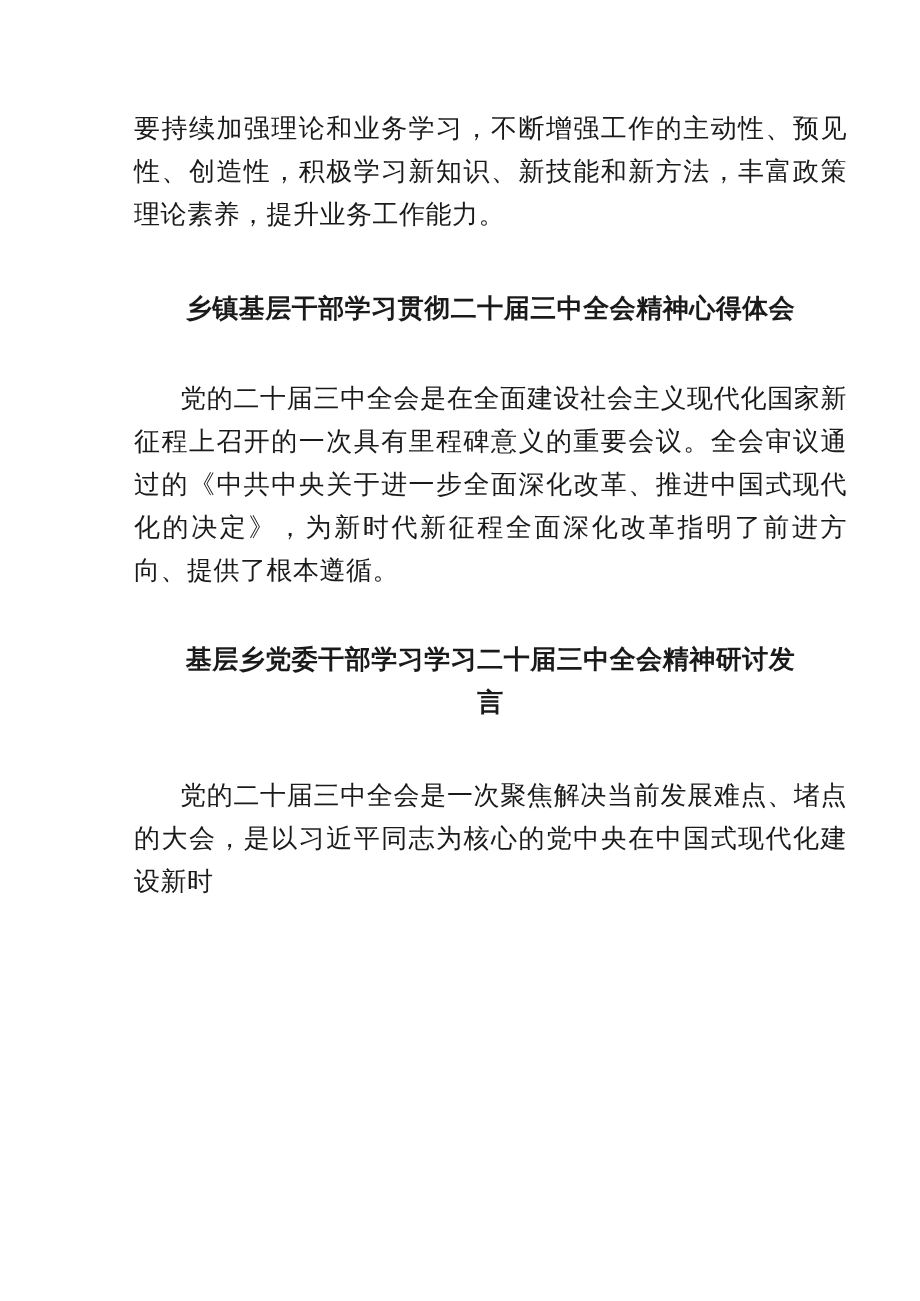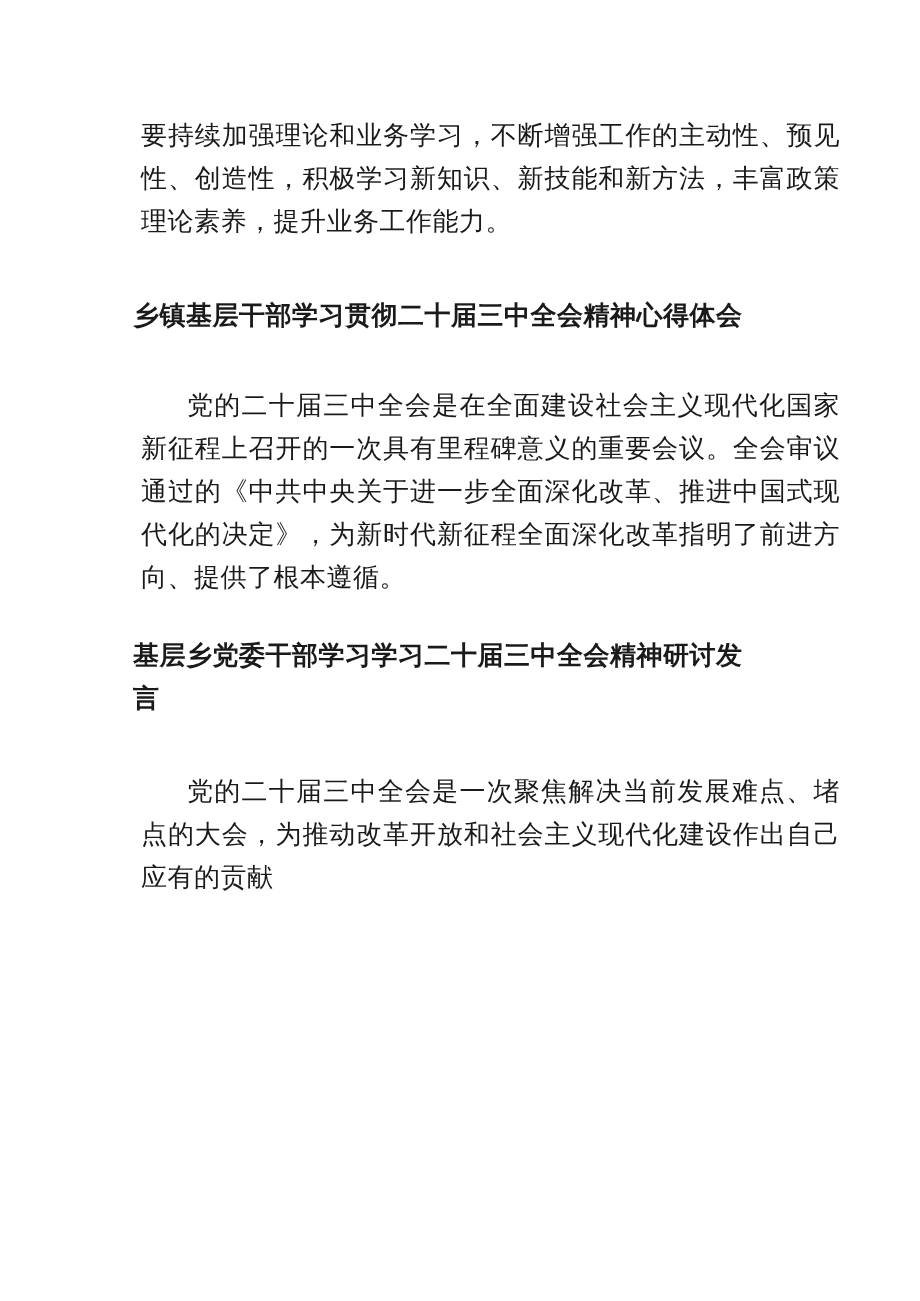--- a/index.html
+++ b/index.html
@@ -12,54 +12,54 @@
     width: 920px;
     height: 1301px;
     box-sizing: border-box;
     background: #ffffff;
     padding: 106px 72px 0 133px;
     overflow: hidden;
     font-family: "Liberation Serif", "DejaVu Serif", serif;
     color: #1a1a1a;
   }
   .body-para {
-    margin: 8px;
+    margin: 1px;
     font-size: 26px;
     line-height: 43px;
     text-align: justify;
     letter-spacing: 0.5px;
   }
   .body-para.indent {
     text-indent: 46px;
     font-family: Liberation Serif, serif;
   }
   .section-heading {
     margin: 51px 0 47px 0;
     font-family: "Liberation Sans", "DejaVu Sans", sans-serif;
     font-weight: bold;
     font-size: 26px;
     line-height: 43px;
-    text-align: left;
+    text-align: center;
     white-space: pre-line;
     letter-spacing: 0.5px;
   }
   .section-heading.second {
-    margin: 35px 0 50px 0;
+    margin: 46px 0 50px 0;
   }
 </style>
 </head>
 <body>
 
 <div class="page">
 
   <p class="body-para">要持续加强理论和业务学习，不断增强工作的主动性、预见性、创造性，积极学习新知识、新技能和新方法，丰富政策理论素养，提升业务工作能力。</p>
 
   <h2 class="section-heading">乡镇基层干部学习贯彻二十届三中全会精神心得体会</h2>
 
   <p class="body-para indent">党的二十届三中全会是在全面建设社会主义现代化国家新征程上召开的一次具有里程碑意义的重要会议。全会审议通过的《中共中央关于进一步全面深化改革、推进中国式现代化的决定》，为新时代新征程全面深化改革指明了前进方向、提供了根本遵循。</p>
 
 
   <h2 class="section-heading second">基层乡党委干部学习学习二十届三中全会精神研讨发
 言</h2>
 
-  <p class="body-para indent">党的二十届三中全会是一次聚焦解决当前发展难点、堵点的大会，为推动改革开放和社会主义现代化建设作出自己应有的贡献</p>
+  <p class="body-para indent">党的二十届三中全会是一次聚焦解决当前发展难点、堵点的大会，是以习近平同志为核心的党中央在中国式现代化建设新时</p>
 
 </div>
 
 </body></html>

